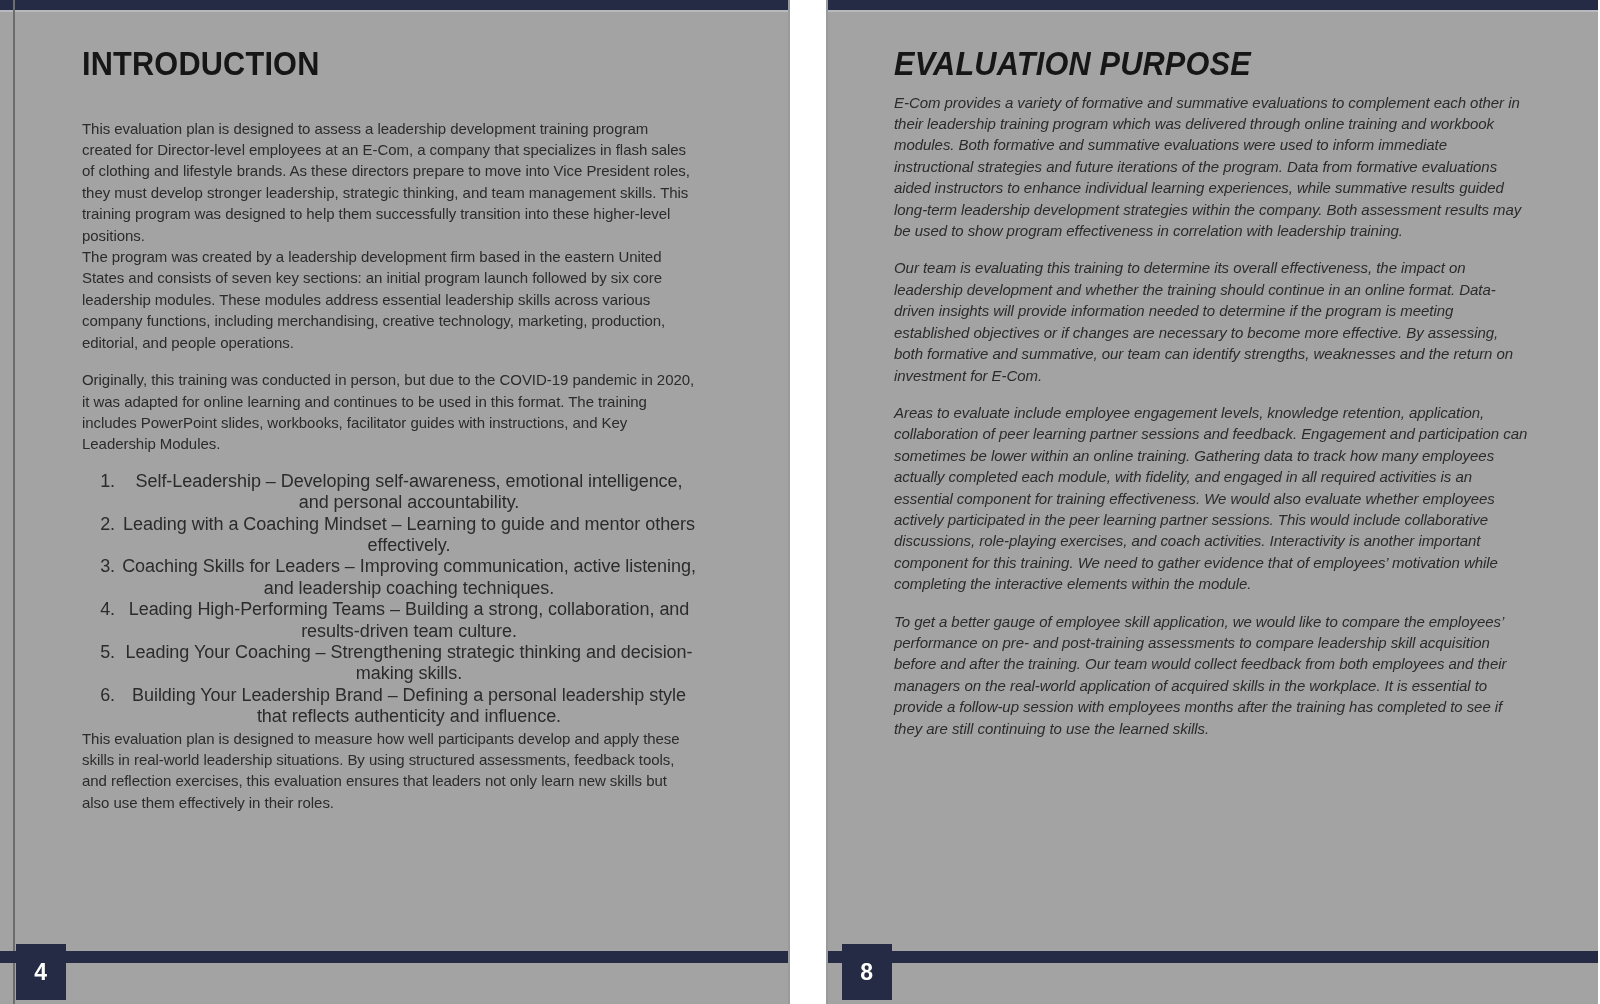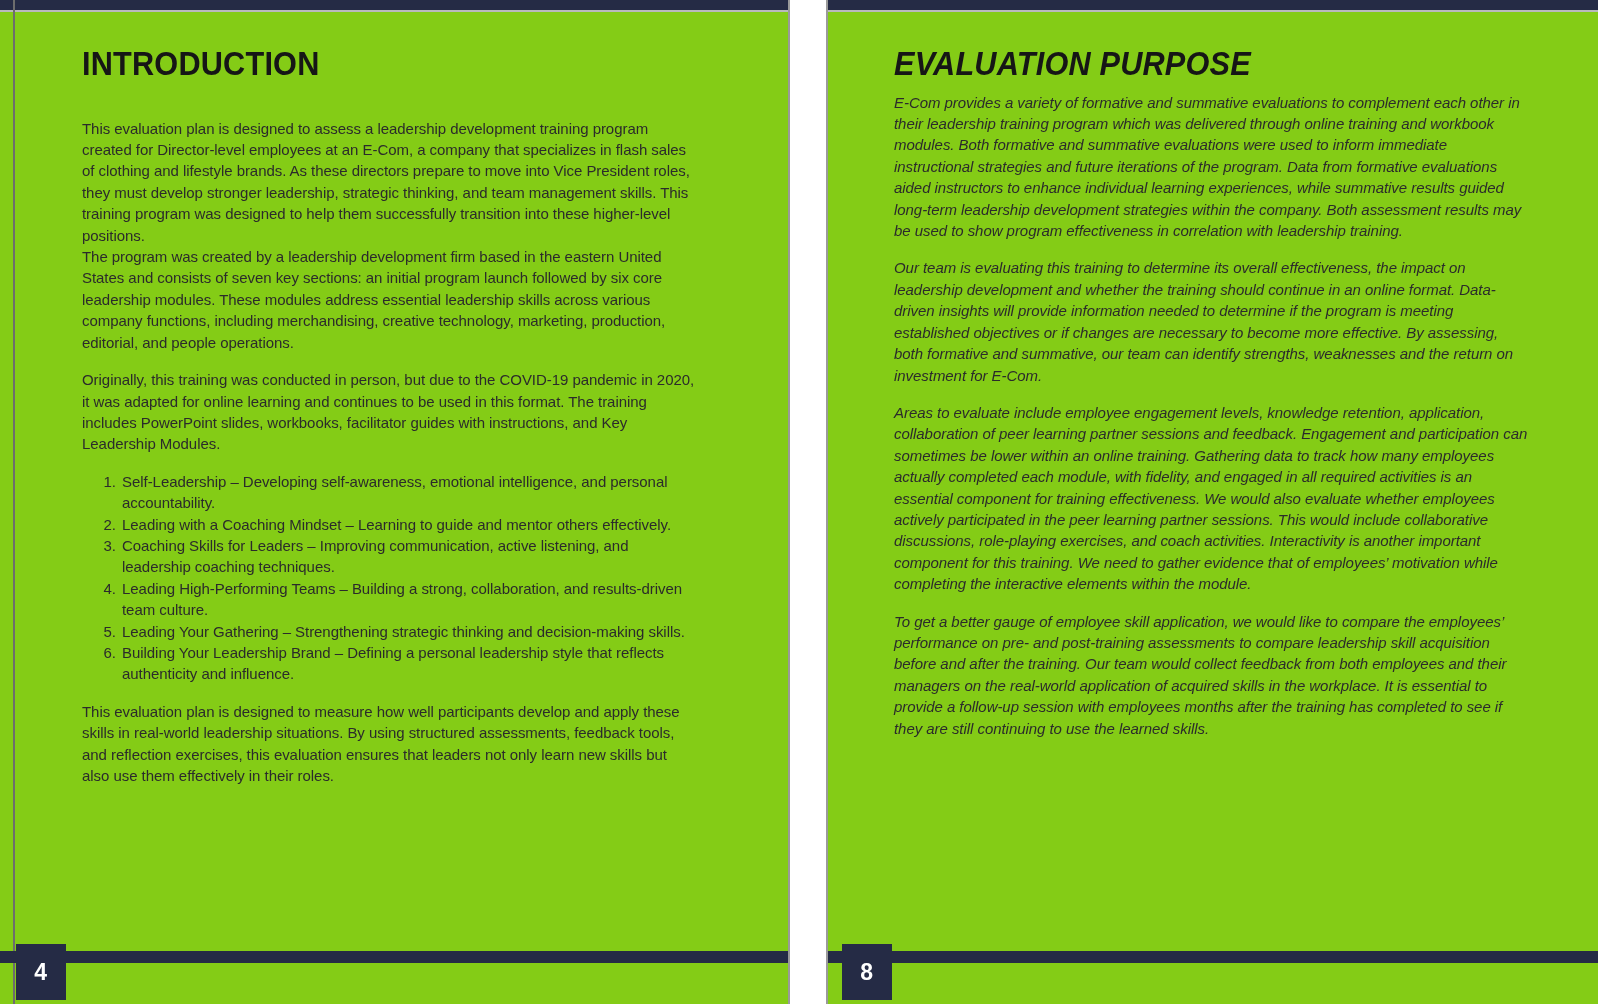--- a/index.html
+++ b/index.html
@@ -18,21 +18,21 @@
     position: relative;
     width: 1600px;
     height: 1004px;
     display: flex;
     align-items: stretch;
   }
 
   
   .page {
     position: relative;
-    background: #84cc16;
+    background: #a3a3a3;
     box-sizing: border-box;
     overflow: hidden;
     padding-left: 7px;
   }
   .page-left {
     width: 790px;
     height: 1004px;
     border-right: 2px solid #9a9a9a;
   }
   .page-gap {
@@ -107,25 +107,26 @@
     line-height: 21.4px;
     color: #2b2b2b;
     letter-spacing: -0.05px;
   }
   p.body-text.tight {
     margin-bottom: 0;
     margin-top: 36px;
   }
 
   ol.module-list {
-    margin: 4px 0 16px 0;
+    margin: 4px 0 0 0;
     padding-left: 38px;
-    font-size: 15px;
+    font-size: 18px;
     line-height: 21.4px;
     color: #2b2b2b;
+    text-align: center;
   }
   ol.module-list li {
     margin: 0 0 0 0;
     padding-left: 2px;
     letter-spacing: -0.05px;
   }
 
   
   .footer-rule {
     position: absolute;
@@ -176,21 +177,21 @@
 
       <p class="body-text tight">This evaluation plan is designed to assess a leadership development training program created for Director-level employees at an E-Com, a company that specializes in flash sales of clothing and lifestyle brands. As these directors prepare to move into Vice President roles, they must develop stronger leadership, strategic thinking, and team management skills. This training program was designed to help them successfully transition into these higher-level positions.</p>
       <p class="body-text">The program was created by a leadership development firm based in the eastern United States and consists of seven key sections: an initial program launch followed by six core leadership modules. These modules address essential leadership skills across various company functions, including merchandising, creative technology, marketing, production, editorial, and people operations.</p>
       <p class="body-text">Originally, this training was conducted in person, but due to the COVID-19 pandemic in 2020, it was adapted for online learning and continues to be used in this format. The training includes PowerPoint slides, workbooks, facilitator guides with instructions, and Key Leadership Modules.</p>
 
       <ol class="module-list">
         <li>Self-Leadership – Developing self-awareness, emotional intelligence, and personal accountability.</li>
         <li>Leading with a Coaching Mindset – Learning to guide and mentor others effectively.</li>
         <li>Coaching Skills for Leaders – Improving communication, active listening, and leadership coaching techniques.</li>
         <li>Leading High-Performing Teams – Building a strong, collaboration, and results-driven team culture.</li>
-        <li>Leading Your Gathering – Strengthening strategic thinking and decision-making skills.</li>
+        <li>Leading Your Coaching – Strengthening strategic thinking and decision-making skills.</li>
         <li>Building Your Leadership Brand – Defining a personal leadership style that reflects authenticity and influence.</li>
       </ol>
 
       <p class="body-text">This evaluation plan is designed to measure how well participants develop and apply these skills in real-world leadership situations. By using structured assessments, feedback tools, and reflection exercises, this evaluation ensures that leaders not only learn new skills but also use them effectively in their roles.</p>
     </div>
 
     <div class="footer-rule"></div>
     <div class="page-number-box">4</div>
   </div>
 

